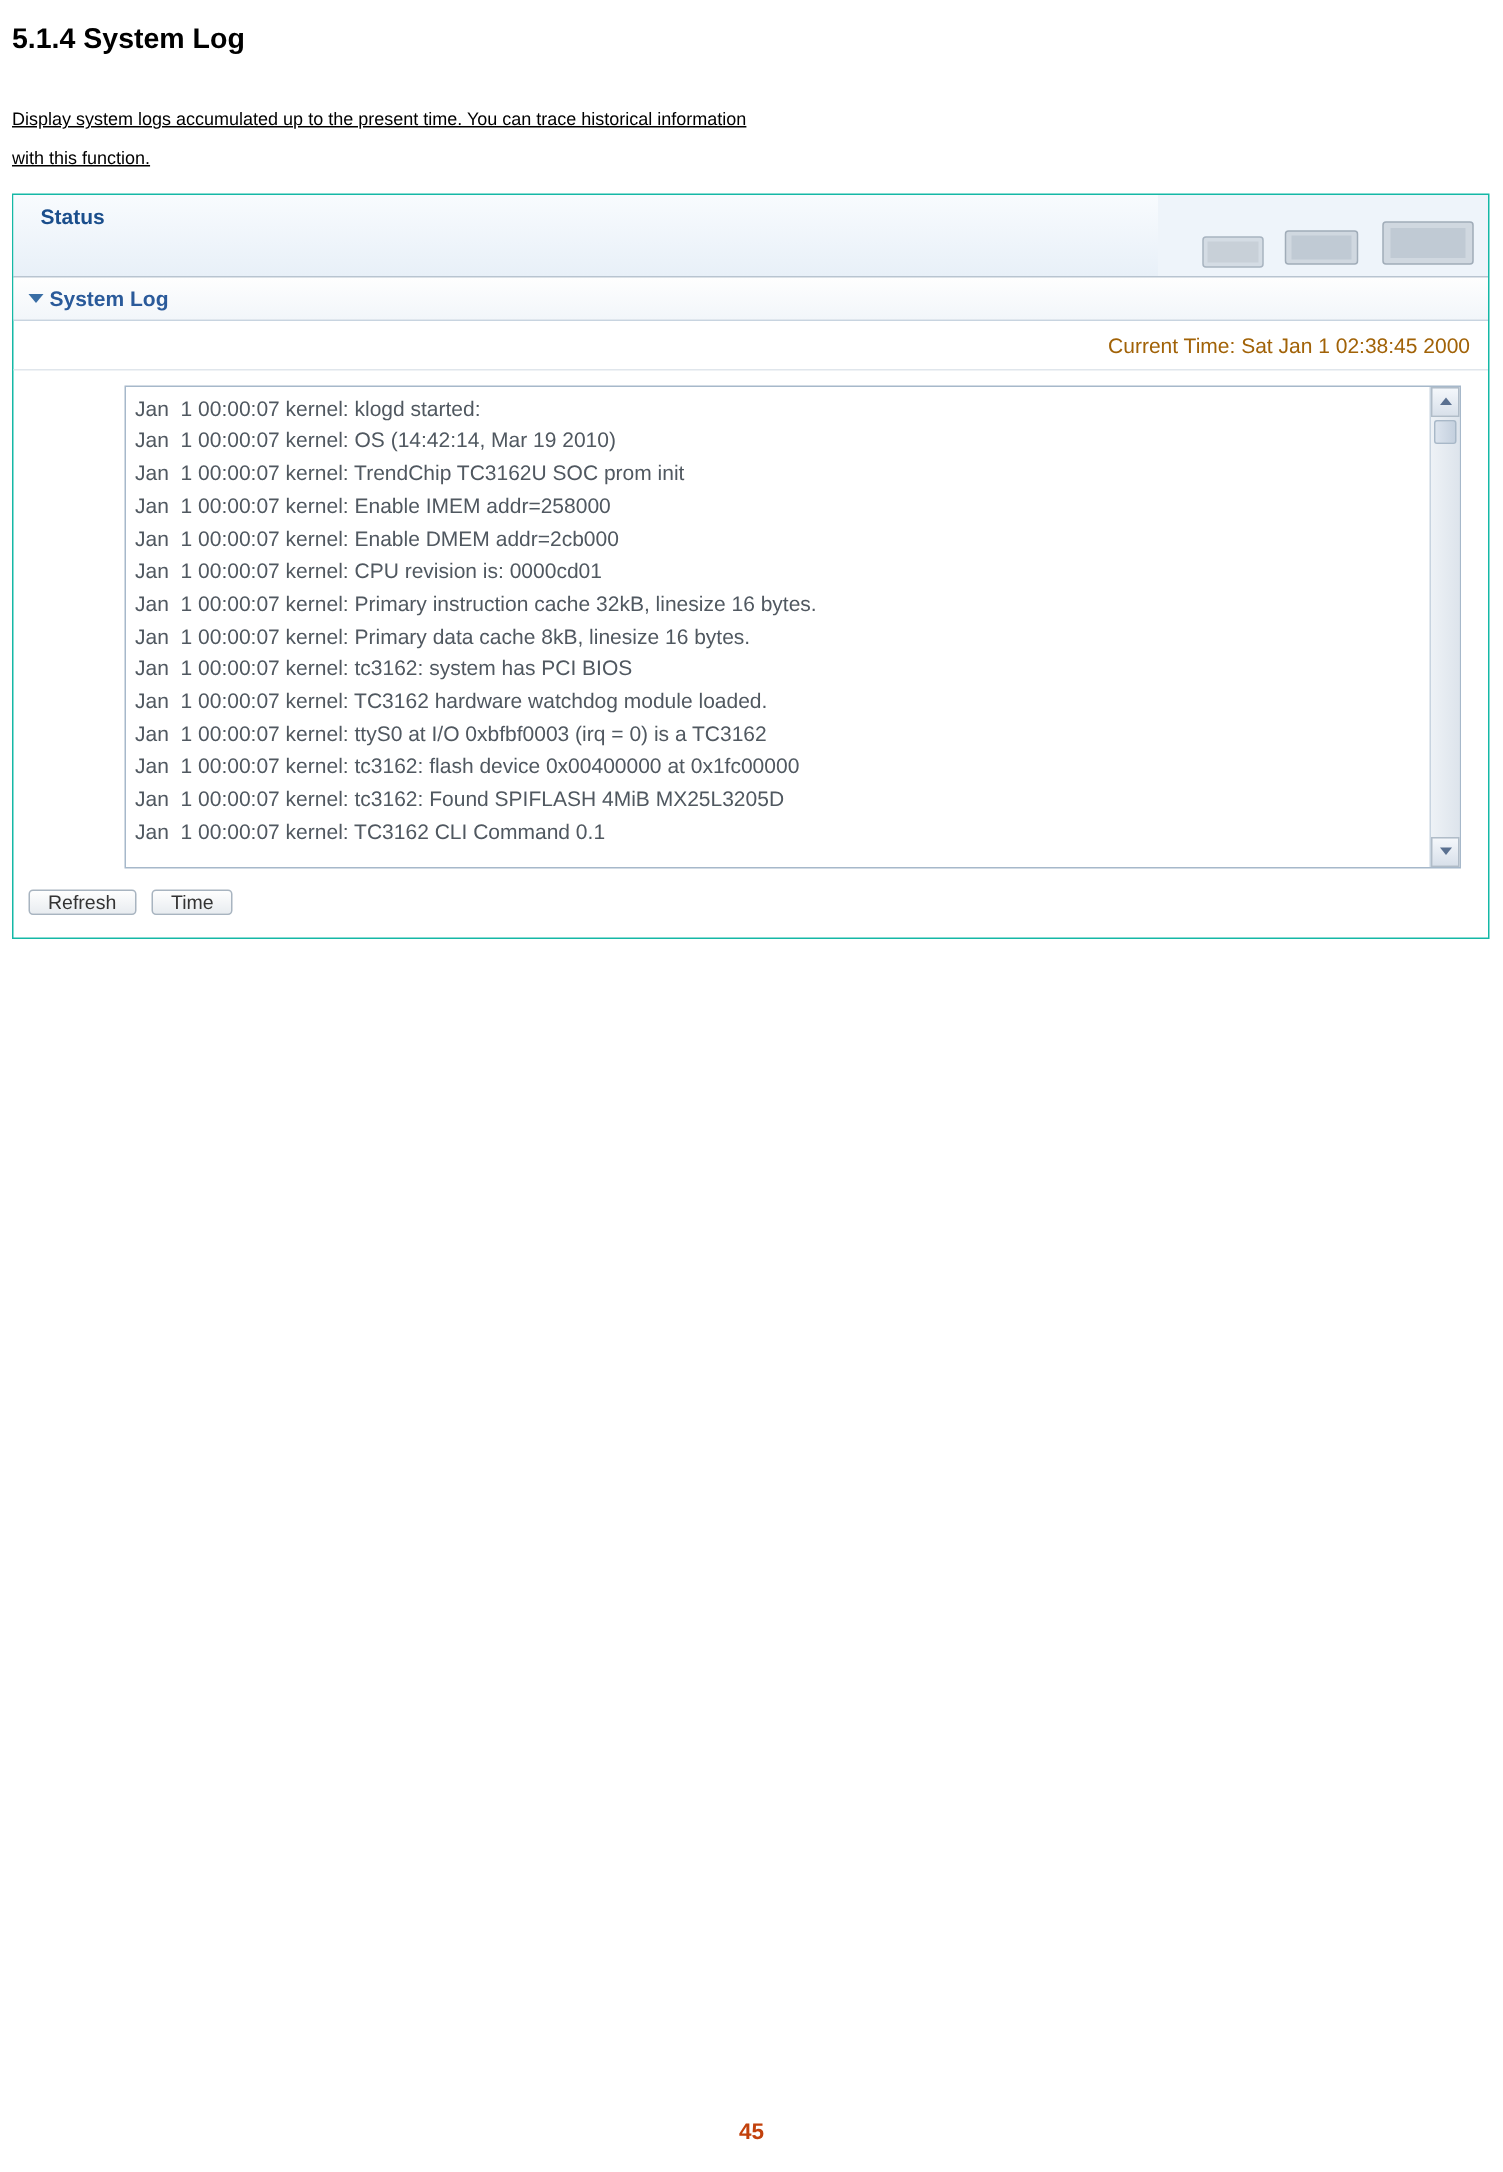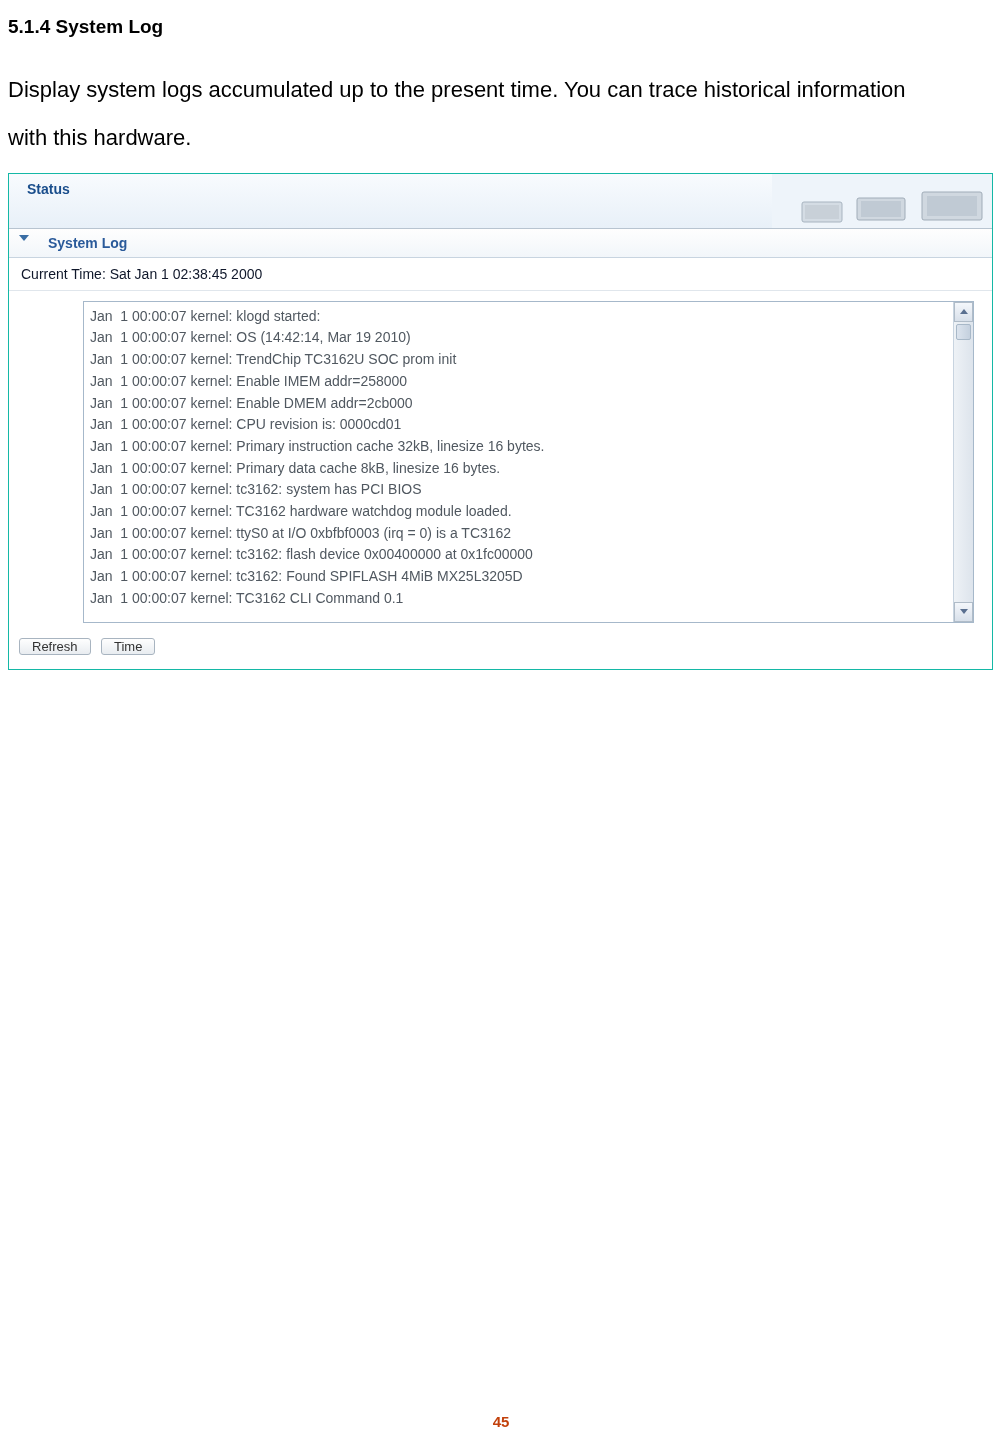--- a/index.html
+++ b/index.html
@@ -17,24 +17,25 @@
       padding: 4px 8px 0 8px;
     }
     .section-title {
       font-size: 19px;
       font-weight: bold;
       color: #000;
       margin-top: 12px;
       margin-bottom: 28px;
     }
     .intro-text {
-      font-size: 22px;
+      font-size: 12px;
       color: #000;
       line-height: 2.2;
       margin-bottom: 10px;
+      text-decoration: underline;
     }
     .screenshot {
       border: 1px solid #14b8a6;
       background: #fff;
       width: 985px;
     }
     .status-header {
       position: relative;
       height: 55px;
       background: linear-gradient(to bottom, #f8fbfe 0%, #e8f0f8 100%);
@@ -56,40 +57,41 @@
       overflow: hidden;
     }
     .header-image svg {
       display: block;
     }
     .panel-title-bar {
       background: linear-gradient(to bottom, #fefefe 0%, #f2f6fa 100%);
       border-bottom: 1px solid #c8d4e0;
       padding: 6px 10px;
       display: flex;
-      gap: 15px;
+      align-items: center;
     }
     .dropdown-arrow {
       width: 0;
       height: 0;
       border-left: 5px solid transparent;
       border-right: 5px solid transparent;
       border-top: 6px solid #3a6ea5;
       margin-right: 4px;
     }
     .panel-title {
       color: #2a5a9a;
       font-size: 14px;
       font-weight: bold;
     }
     .current-time {
       padding: 8px 12px;
       font-size: 14px;
-      color: #0f172a;
+      color: #a16207;
       border-bottom: 1px solid #e0e6ec;
+      text-align: right;
     }
     .log-area-wrap {
       padding: 10px 18px 0 74px;
     }
     .log-area {
       border: 1px solid #a6b8ca;
       background: #fff;
       height: 322px;
       position: relative;
     }
@@ -174,21 +176,21 @@
       color: #c2410c;
     }
   </style>
 </head>
 <body>
 
 <div class="section-title">5.1.4 System Log</div>
 
 <div class="intro-text">
   <span>Display system logs accumulated up to the present time. You can trace historical information</span><br>
-  <span>with this hardware.</span>
+  <span>with this function.</span>
 </div>
 
 <div class="screenshot">
   <div class="status-header">
     <span class="status-title">Status</span>
     <div class="header-image">
       <svg width="220" height="54" viewBox="0 0 220 54">
         <rect x="0" y="0" width="220" height="54" fill="#eef4fa"></rect>
         <rect x="150" y="18" width="60" height="28" rx="2" fill="#d0d8e0" stroke="#a0acb8"></rect>
         <rect x="155" y="22" width="50" height="20" fill="#c0cad4"></rect>

